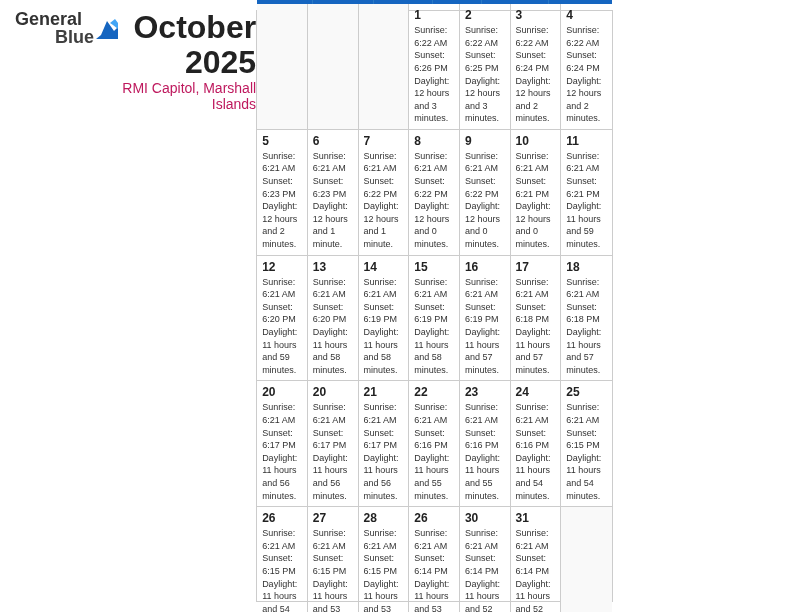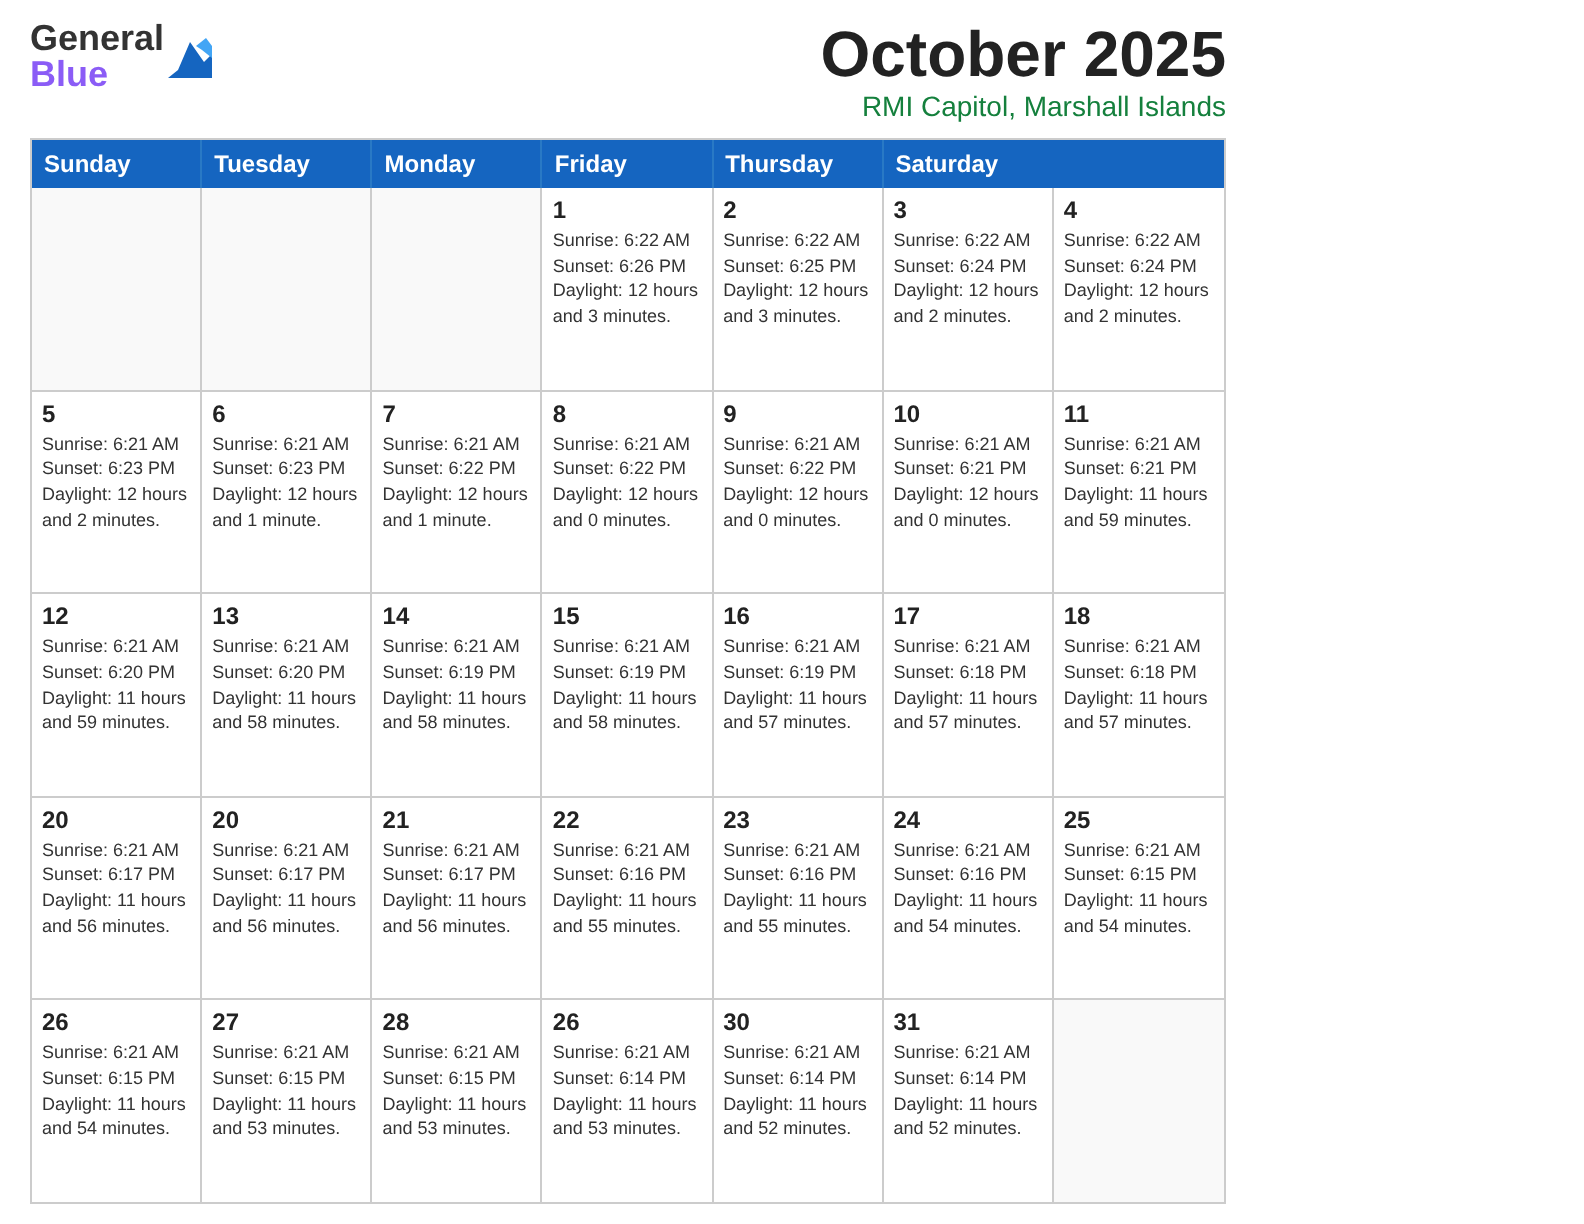--- a/index.html
+++ b/index.html
@@ -8,21 +8,21 @@
       background: #fff;
       width: 792px;
       height: 612px;
       overflow: hidden;
     }
     .page {
       width: 628px;
       height: 612px;
       padding: 10px 15px;
       display: flex;
-      flex-direction: column;
+      flex-direction: row;
     }
     .header {
       display: flex;
       justify-content: space-between;
       align-items: flex-start;
       margin-bottom: 8px;
     }
     .logo {
       display: flex;
       flex-direction: column;
@@ -32,21 +32,21 @@
       text-align: right;
     }
     .month-title {
       font-size: 32px;
       font-weight: bold;
       color: #222;
       line-height: 1.1;
     }
     .subtitle {
       font-size: 14px;
-      color: #15803d;
+      color: #be185d;
     }
     .calendar {
       flex: 1;
       display: flex;
       flex-direction: column;
       border: 1px solid #ccc;
       justify-content: center;
     }
     .cal-header-row {
       display: grid;
@@ -98,21 +98,21 @@
   </style>
 </head>
 <body>
 
 <div class="page">
   <div class="header">
     <div class="logo">
       <div style="display:flex;align-items:center;gap:2px;">
         <div style="display:flex;flex-direction:column;line-height:1;">
           <span style="font-size:18px;font-weight:bold;color:#333;">General</span>
-          <span style="font-size:18px;font-weight:bold;color:#8b5cf6;">Blue</span>
+          <span style="font-size:18px;font-weight:bold;color:#404040;margin-left:40px;">Blue</span>
         </div>
         <svg width="22" height="22" viewBox="0 0 22 22">
           <polygon points="5,18 11,4 18,14 22,10 22,22 0,22" fill="#1565c0"></polygon>
           <polygon points="14,6 19,2 22,6 22,12 17,8" fill="#42a5f5"></polygon>
         </svg>
       </div>
     </div>
     <div class="title-area">
       <div class="month-title">October 2025</div>
       <div class="subtitle">RMI Capitol, Marshall Islands</div>

